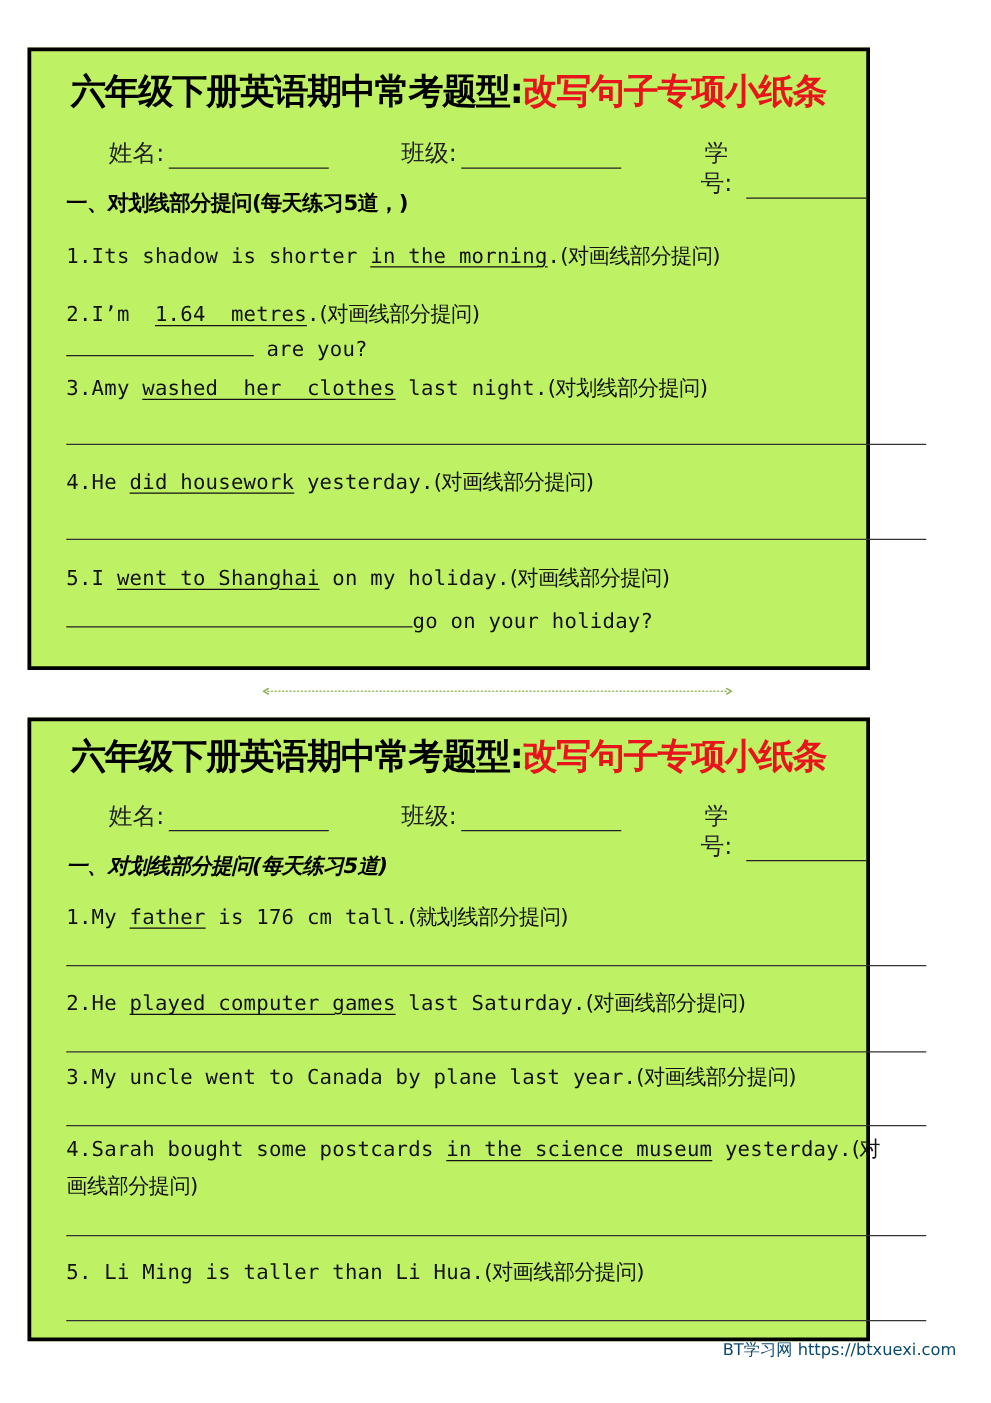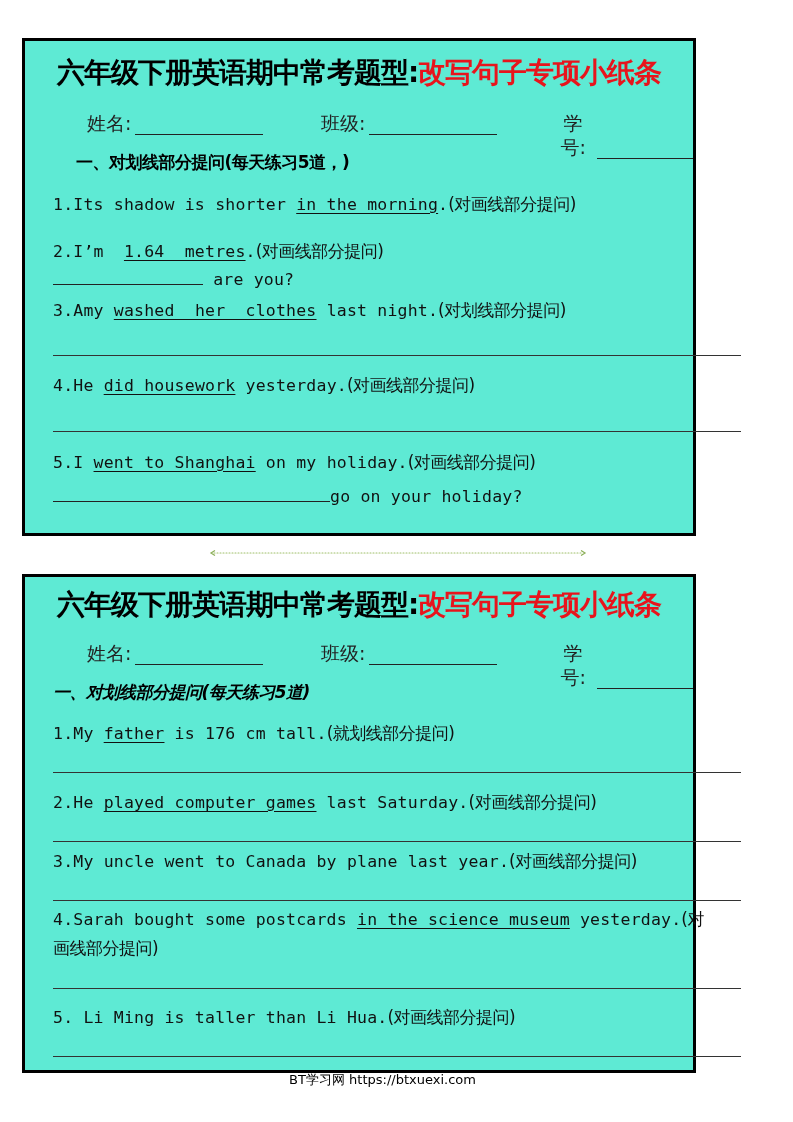--- a/index.html
+++ b/index.html
@@ -1,40 +1,40 @@
 <!DOCTYPE html>
 <html><head>
 <meta charset="utf-8">
 <style>
   html, body { margin:0; padding:0; background:#ffffff; }
   body { width:793px; height:1122px; position:relative; overflow:hidden;
          font-family: "DejaVu Sans Mono", "Liberation Mono", monospace; color:#111; }
-  .card { position:absolute; left:22px; width:674px; border:3px solid #000; box-sizing:border-box; background:#5eead4; }
+  .card { position:absolute; left:22px; width:674px; border:3px solid #000; box-sizing:border-box; background:#bef264; }
   .card1 { top:38px; height:498px; }
   .card2 { top:574px; height:499px; }
   .title { position:absolute; left:0; right:0; top:14px; text-align:center;
            font-family: "DejaVu Sans", "Liberation Sans", sans-serif; font-weight:bold;
            font-size:28px; letter-spacing:-1px; line-height:36px; white-space:nowrap; }
   .title .black { color:#000; }
   .title .red { color:#e8141c; }
   .fields { position:absolute; top:70px; left:0; right:0; height:30px;
             font-family: "DejaVu Sans", "Liberation Sans", sans-serif; font-size:19px; color:#222;text-align:center; }
   .field { position:absolute; top:0; display:flex; align-items:flex-end; }
   .field .lbl { line-height:24px; }
   .field .blank { display:inline-block; border-bottom:1.5px solid #222; height:20px; margin-left:4px; }
   .section { position:absolute; left:28px; font-family: "DejaVu Sans", "Liberation Sans", sans-serif;
              font-weight:bold; font-size:17px; color:#000; letter-spacing:-0.5px; white-space:nowrap; }
   .line { position:absolute; left:28px; font-size:16.5px; white-space:nowrap; letter-spacing:0.2px; }
   .u { text-decoration:underline; text-underline-offset:3px; }
   .cn { font-family: "DejaVu Sans", "Liberation Sans", sans-serif; font-size:17px; letter-spacing:-0.5px; }
   .ansblank { display:inline-block; border-bottom:1.3px solid #222; height:14px; vertical-align:baseline; }
   .rule { position:absolute; left:28px; width:688px; border-top:1.3px solid #333; }
   .divider { position:absolute; top:553px; left:22px; width:752px; height:6px; }
-  .footer { position:absolute; top:1071px; left:0; width:765px; text-align:center;
-            font-family: "DejaVu Sans", "Liberation Sans", sans-serif; font-size:13px; color:#000000; }
+  .footer { position:absolute; top:1071px; left:0; width:765px; text-align:right;
+            font-family: "DejaVu Sans", "Liberation Sans", sans-serif; font-size:13px; color:#0c4a6e; }
 </style>
 </head>
 <body>
 
 <div class="card card1">
   <div class="title">
     <span class="black">六年级下册英语期中常考题型:</span><span class="red">改写句子专项小纸条</span>
   </div>
   <div class="fields">
     <div class="field" style="left:62px;">
@@ -44,21 +44,21 @@
     <div class="field" style="left:296px;">
       <span class="lbl">班级:</span>
       <span class="blank" style="width:128px;"></span>
     </div>
     <div class="field" style="left:528px;">
       <span class="lbl">学号:</span>
       <span class="blank" style="width:106px;"></span>
     </div>
   </div>
 
-  <div class="section" style="top:110px;margin-left:23px;">一、对划线部分提问(每天练习5道，)</div>
+  <div class="section" style="top:110px;">一、对划线部分提问(每天练习5道，)</div>
 
   <div class="line" style="top:140px;margin-top:12px;">
     <span>1.Its shadow is shorter </span><span class="u">in the morning</span><span>.</span><span class="cn">(对画线部分提问)</span>
   </div>
 
   <div class="line" style="top:199px;">
     <span style="white-space:pre;">2.I’m  </span><span class="u" style="white-space:pre;">1.64  metres</span><span>.</span><span class="cn">(对画线部分提问)</span>
   </div>
   <div class="line" style="top:229px;">
     <span class="ansblank" style="width:150px;"></span><span style="white-space:pre;"> are you?</span>

